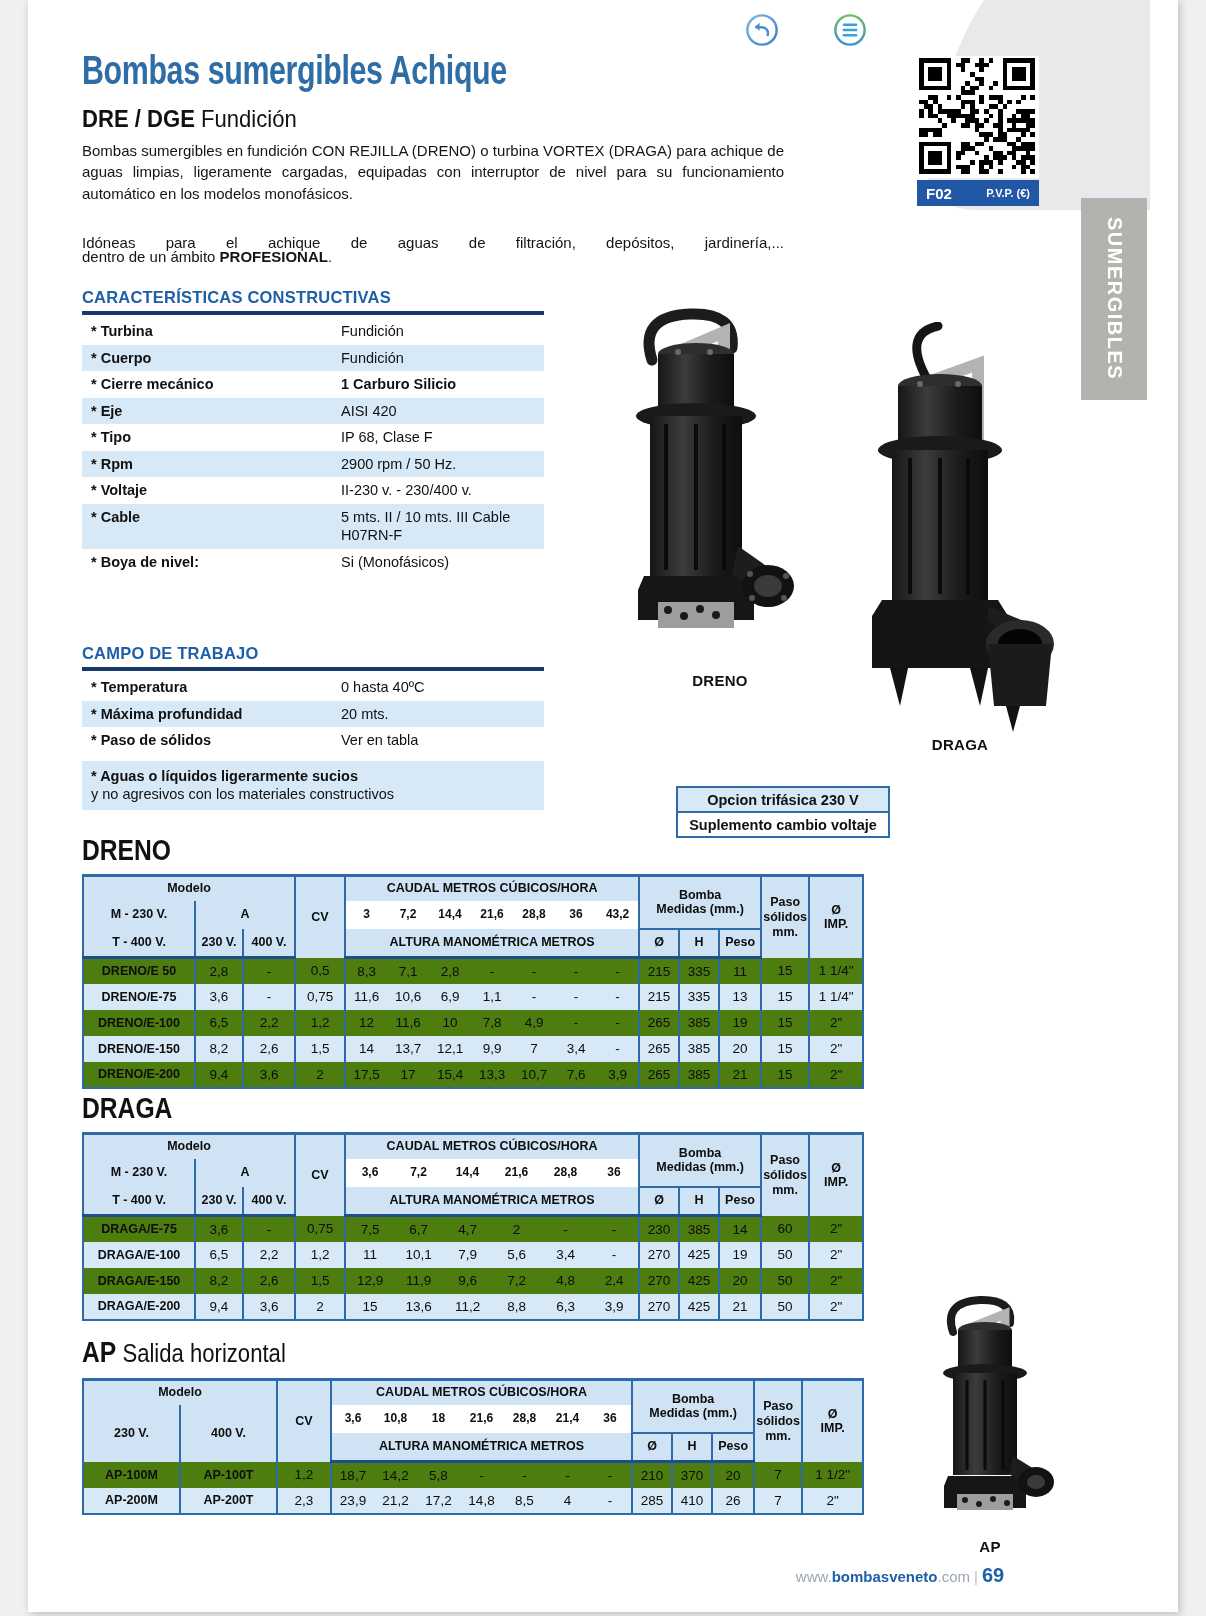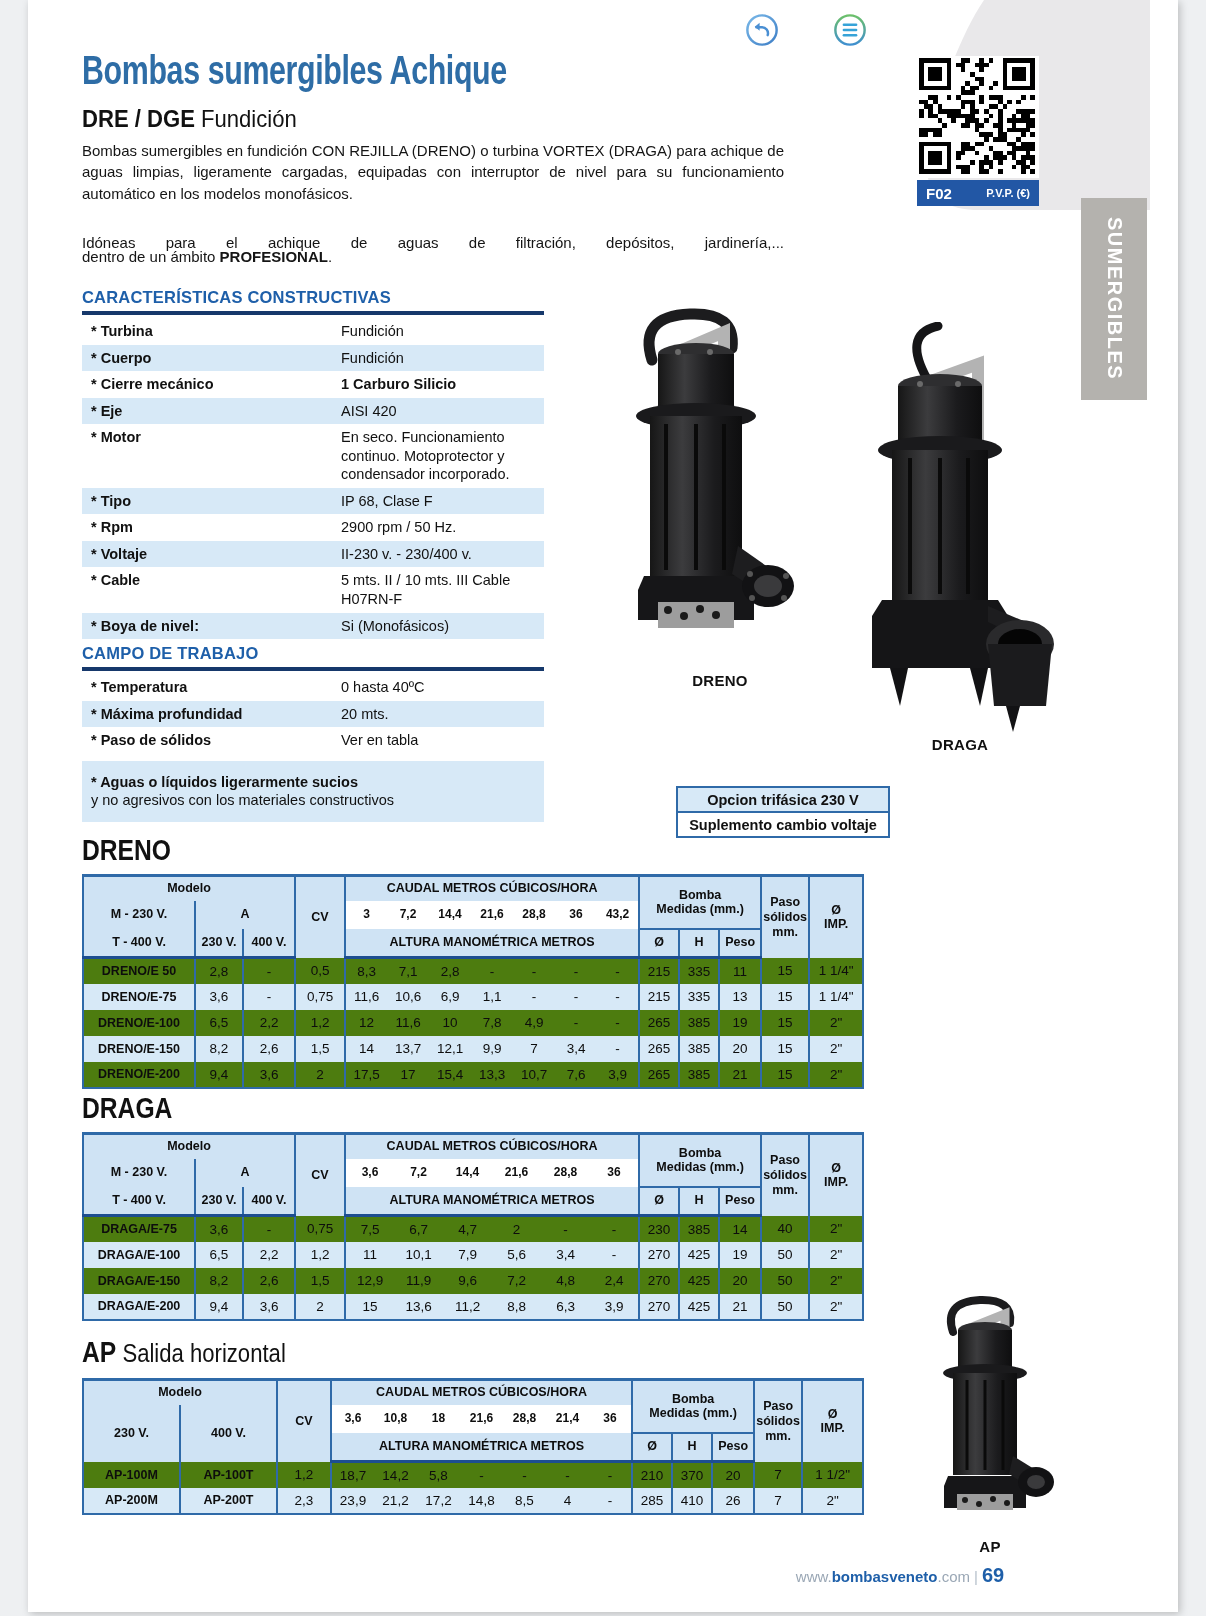--- a/index.html
+++ b/index.html
@@ -50,21 +50,21 @@
   .section-title{color:#1e5fa9;font-weight:700;font-size:16.5px;letter-spacing:.2px;}
   .navy-rule{height:4px;background:#16386b;}
 
   
   .spec{width:462px;font-size:14.5px;}
   .spec-row{display:flex;padding:4px 9px;line-height:1.28;align-items:flex-start;box-sizing:border-box;}
   .spec-row:nth-child(even){background:#d7e9f7;}
   .spec-label{width:250px;font-weight:700;flex:none;}
   .spec-value{flex:1;}
   .spec-value.b{font-weight:700;}
-  .note-box{background:#d7e9f7;padding:12px 9px;margin-top:7px;font-size:14.5px;line-height:1.3;}
+  .note-box{background:#d7e9f7;padding:6px 9px;margin-top:7px;font-size:14.5px;line-height:1.3;}
   .note-box .l1{font-weight:700;}
 
   
   .opt-box{
     width:214px;height:27px;border:2px solid #2f6aa8;background:#d7e9f7;
     display:flex;align-items:center;justify-content:center;
     font-weight:700;font-size:14.5px;box-sizing:border-box;
   }
   .opt-box.white{background:#fff;margin-top:-2px;}
 
@@ -370,24 +370,20 @@
       </div>
       <div class="spec-row">
         <div class="spec-label">* Cierre mecánico</div>
         <div class="spec-value b">1 Carburo Silicio</div>
       </div>
       <div class="spec-row">
         <div class="spec-label">* Eje</div>
         <div class="spec-value">AISI 420</div>
       </div>
       <div class="spec-row">
-        <div class="spec-label">* Motor</div>
-        <div class="spec-value">En seco. Funcionamiento continuo. Motoprotector y condensador incorporado.</div>
-      </div>
-      <div class="spec-row">
         <div class="spec-label">* Tipo</div>
         <div class="spec-value">IP 68, Clase F</div>
       </div>
       <div class="spec-row">
         <div class="spec-label">* Rpm</div>
         <div class="spec-value">2900 rpm / 50 Hz.</div>
       </div>
       <div class="spec-row">
         <div class="spec-label">* Voltaje</div>
         <div class="spec-value">II-230 v. - 230/400 v.</div>
@@ -723,21 +719,21 @@
           <td class="num bL">0,75</td>
           <td class="num bL">7,5</td>
           <td class="num">6,7</td>
           <td class="num">4,7</td>
           <td class="num">2</td>
           <td class="num">-</td>
           <td class="num">-</td>
           <td class="num bL">230</td>
           <td class="num bL">385</td>
           <td class="num bL">14</td>
-          <td class="num bL">40</td>
+          <td class="num bL">60</td>
           <td class="num bL">2"</td>
         </tr>
         <tr>
           <td class="model">DRAGA/E-100</td>
           <td class="num bL">6,5</td>
           <td class="num bL">2,2</td>
           <td class="num bL">1,2</td>
           <td class="num bL">11</td>
           <td class="num">10,1</td>
           <td class="num">7,9</td>

